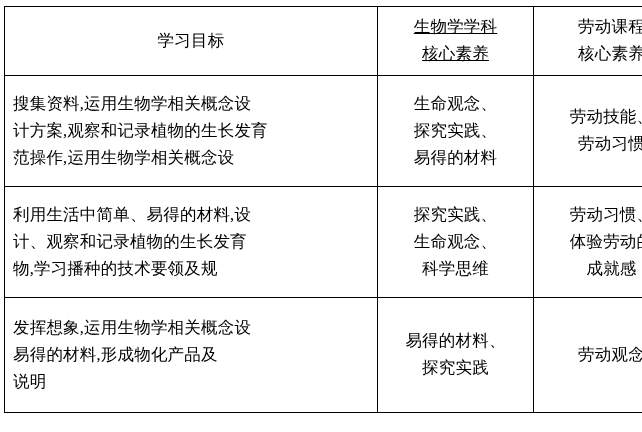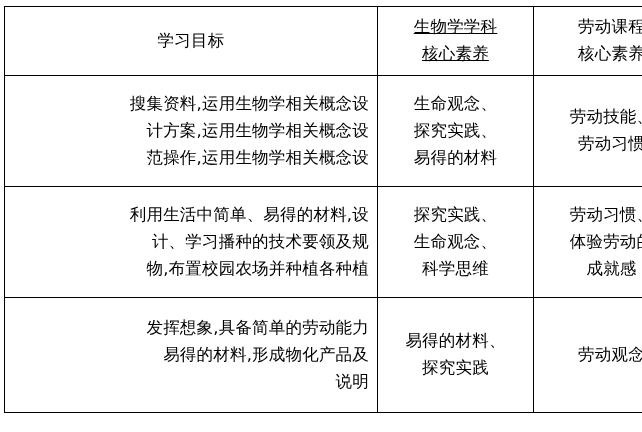--- a/index.html
+++ b/index.html
@@ -42,21 +42,22 @@
   .col-lab  { width: 139px; }
 
   thead td {
     text-align: center;
     padding-top: 9px;
     padding-bottom: 11px;
   }
   .hdr-line { display: block; }
 
   .cell-goal {
-    text-align: right;
+    text-align: left;
+    font-family: Liberation Serif, serif;
   }
   .cell-center {
     text-align: center;
   }
   .cell-center .line {
     display: block;
     text-align: center;
   }
   .cell-goal .line {
     display: block;
@@ -82,53 +83,53 @@
         <td class="col-lab">
           <span class="hdr-line">劳动课程</span>
           <span class="hdr-line">核心素养</span>
         </td>
       </tr>
     </thead>
     <tbody>
       <tr class="r1">
         <td class="cell-goal">
           <span class="line">搜集资料,运用生物学相关概念设</span>
-          <span class="line">计方案,运用生物学相关概念设</span>
+          <span class="line">计方案,观察和记录植物的生长发育</span>
           <span class="line">范操作,运用生物学相关概念设</span>
         </td>
         <td class="cell-center">
           <span class="line">生命观念、</span>
           <span class="line">探究实践、</span>
           <span class="line">易得的材料</span>
         </td>
         <td class="cell-center">
           <span class="line">劳动技能、</span>
           <span class="line">劳动习惯</span>
         </td>
       </tr>
       <tr class="r2">
         <td class="cell-goal">
           <span class="line">利用生活中简单、易得的材料,设</span>
-          <span class="line">计、学习播种的技术要领及规</span>
-          <span class="line">物,布置校园农场并种植各种植</span>
+          <span class="line">计、观察和记录植物的生长发育</span>
+          <span class="line">物,学习播种的技术要领及规</span>
         </td>
         <td class="cell-center">
           <span class="line">探究实践、</span>
           <span class="line">生命观念、</span>
           <span class="line">科学思维</span>
         </td>
         <td class="cell-center">
           <span class="line">劳动习惯、</span>
           <span class="line">体验劳动的</span>
           <span class="line">成就感</span>
         </td>
       </tr>
       <tr class="r3">
         <td class="cell-goal">
-          <span class="line">发挥想象,具备简单的劳动能力</span>
+          <span class="line">发挥想象,运用生物学相关概念设</span>
           <span class="line">易得的材料,形成物化产品及</span>
           <span class="line">说明</span>
         </td>
         <td class="cell-center">
           <span class="line">易得的材料、</span>
           <span class="line">探究实践</span>
         </td>
         <td class="cell-center">
           <span class="line">劳动观念</span>
         </td>

